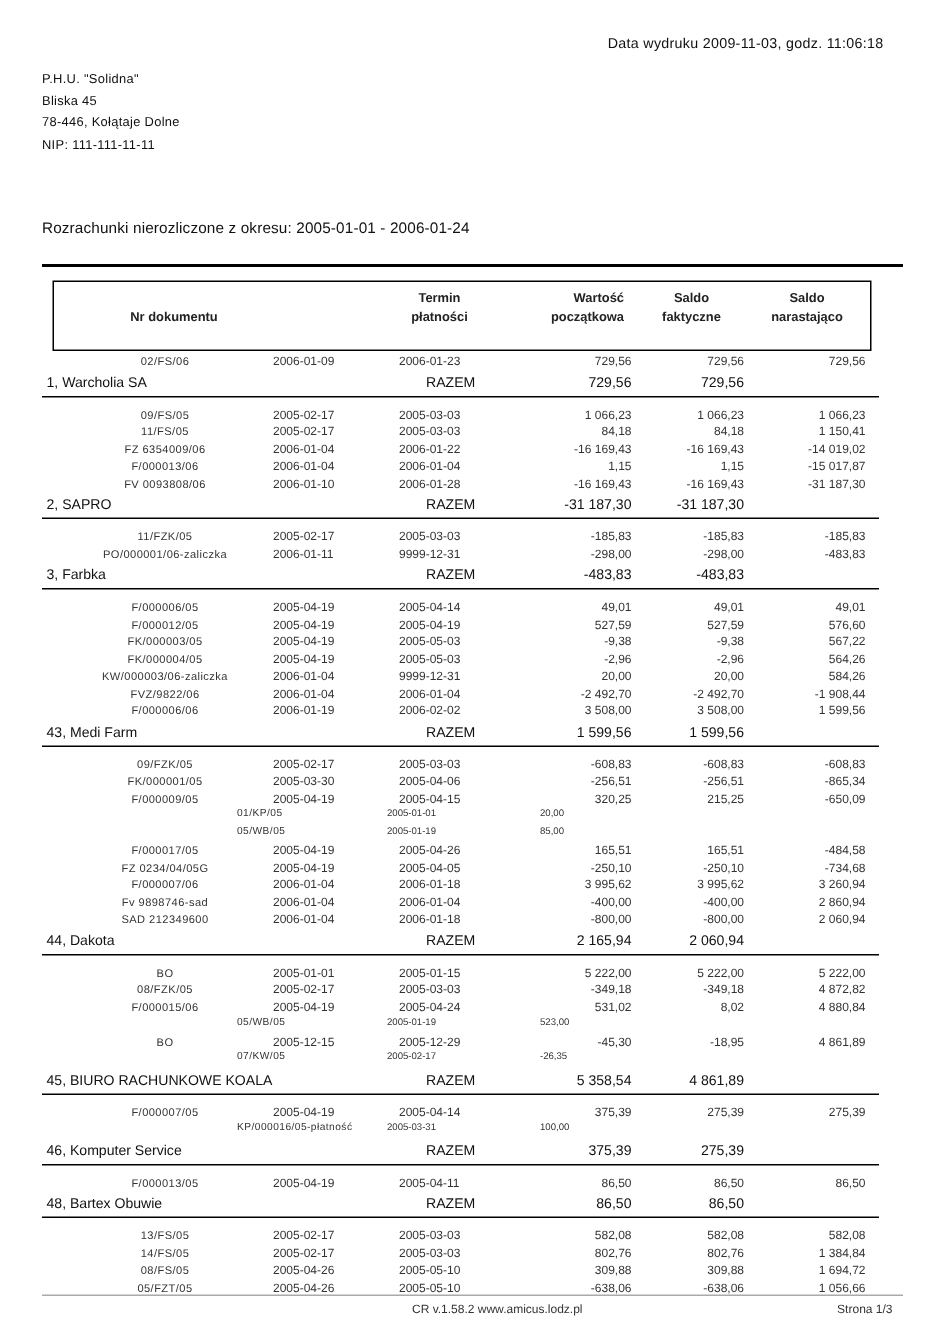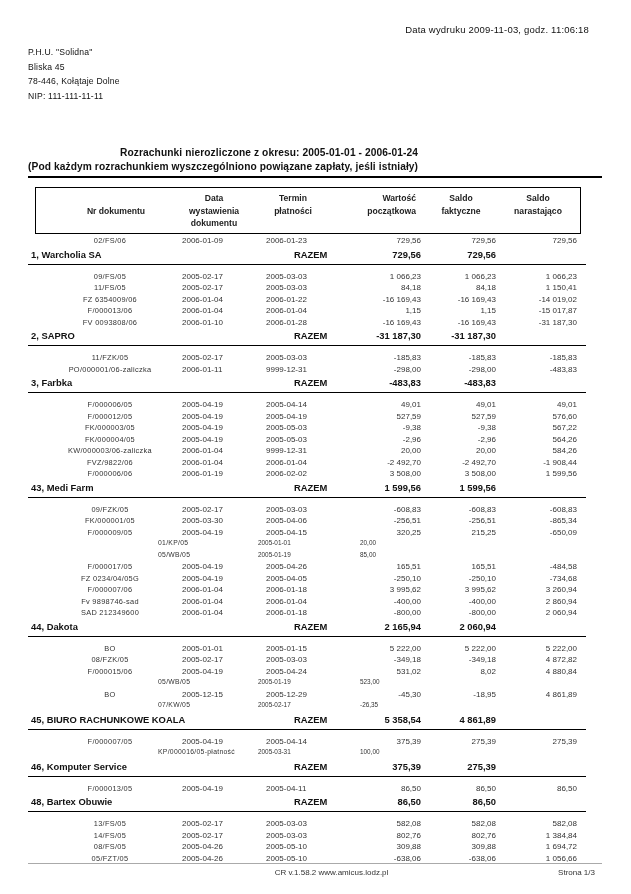--- a/index.html
+++ b/index.html
@@ -1,41 +1,41 @@
 <!DOCTYPE html>
 <html><head>
 <meta charset="utf-8">
 <style>
   * { box-sizing: border-box; margin: 0; padding: 0; }
   html, body { width: 631px; height: 894px; background: #fff; overflow: hidden; }
   body { font-family: "Liberation Sans", sans-serif; color: #111; position: relative; }
   .abs { position: absolute; }
   .print-date { top: 24px; right: 42px; font-size: 9.5px; letter-spacing: 0.2px; }
   .company { left: 28px; top: 45px; font-size: 8.6px; line-height: 14.5px; letter-spacing: 0.2px; }
-  .title { left: 28px; top: 146px; font-size: 10.2px; font-weight: bold; line-height: 14px; letter-spacing: 0.1px; text-align: right; }
+  .title { left: 28px; top: 146px; font-size: 10.2px; font-weight: normal; line-height: 14px; letter-spacing: 0.1px; }
   .title-rule { left: 28px; top: 176px; width: 574px; height: 2px; background: #000; }
   .header-box { left: 35px; top: 187px; width: 546px; height: 47px; border: 1.2px solid #000; }
   .hcell { position: absolute; font-size: 8.6px; font-weight: bold; color: #222; text-align: center; line-height: 12.5px; }
   .rows { left: 0; top: 236px; width: 631px; }
   .row { position: relative; height: 11.5px; font-size: 8px; color: #333; }
   .row span { position: absolute; top: 0; white-space: nowrap; }
   .c-doc { left: 30px; width: 160px; text-align: center; font-size: 7.4px; letter-spacing: 0.3px; }
   .c-date { left: 182px; }
   .c-due { left: 266px; }
   .c-val { right: 210px; text-align: right; }
   .c-saldo { right: 135px; text-align: right; }
   .c-nar { right: 54px; text-align: right; }
   .pay { height: 11.5px; font-size: 6.4px; }
   .pay .p-doc { left: 158px; font-size: 6.8px; letter-spacing: 0.3px; }
   .pay .p-date { left: 258px; }
   .pay .p-val { left: 360px; }
-  .total { position: relative; height: 14px; font-size: 9.4px; font-weight: bold; color: #111; }
+  .total { position: relative; height: 14px; font-size: 9.4px; font-weight: normal; color: #111; }
   .total span { position: absolute; top: 1px; white-space: nowrap; }
   .t-name { left: 31px; }
-  .t-razem { left: 294px; text-align: center; }
+  .t-razem { left: 284px; text-align: center; }
   .t-val { right: 210px; text-align: right; }
   .t-saldo { right: 135px; text-align: right; }
   .group-rule { height: 10px; position: relative; }
   .group-rule::after { content: ""; position: absolute; left: 28px; width: 558px; top: 2px; height: 1.3px; background: #000; }
   .footer-rule { left: 28px; top: 863px; width: 574px; height: 1px; background: #aaa; }
   .footer-center { left: 0; width: 631px; text-align: center; top: 868px; font-size: 8px; color: #333; padding-left: 32px; }
   .footer-page { right: 36px; top: 868px; font-size: 8px; color: #333; }
 </style>
 </head>
 <body>
@@ -44,31 +44,25 @@
 
 <div class="abs company">
   <div>P.H.U. "Solidna"</div>
   <div>Bliska 45</div>
   <div>78-446, Kołątaje Dolne</div>
   <div>NIP: 111-111-11-11</div>
 </div>
 
 <div class="abs title">
   <div>Rozrachunki nierozliczone z okresu: 2005-01-01 - 2006-01-24</div>
-  <div>(Pod każdym rozrachunkiem wyszczególniono powiązane zapłaty, jeśli istniały)</div>
 </div>
 <div class="abs title-rule"></div>
 
 <div class="abs header-box">
   <div class="hcell" style="left:30px;width:100px;top:17px;text-align:center;">Nr dokumentu</div>
-  <div class="hcell" style="left:138px;width:80px;top:4px;">
-    <div>Data</div>
-    <div>wystawienia</div>
-    <div>dokumentu</div>
-  </div>
   <div class="hcell" style="left:222px;width:70px;top:4px;">
     <div>Termin</div>
     <div>płatności</div>
   </div>
   <div class="hcell" style="left:300px;width:80px;top:4px;text-align:right;">
     <div>Wartość</div>
     <div>początkowa</div>
   </div>
   <div class="hcell" style="left:390px;width:70px;top:4px;">
     <div>Saldo</div>

